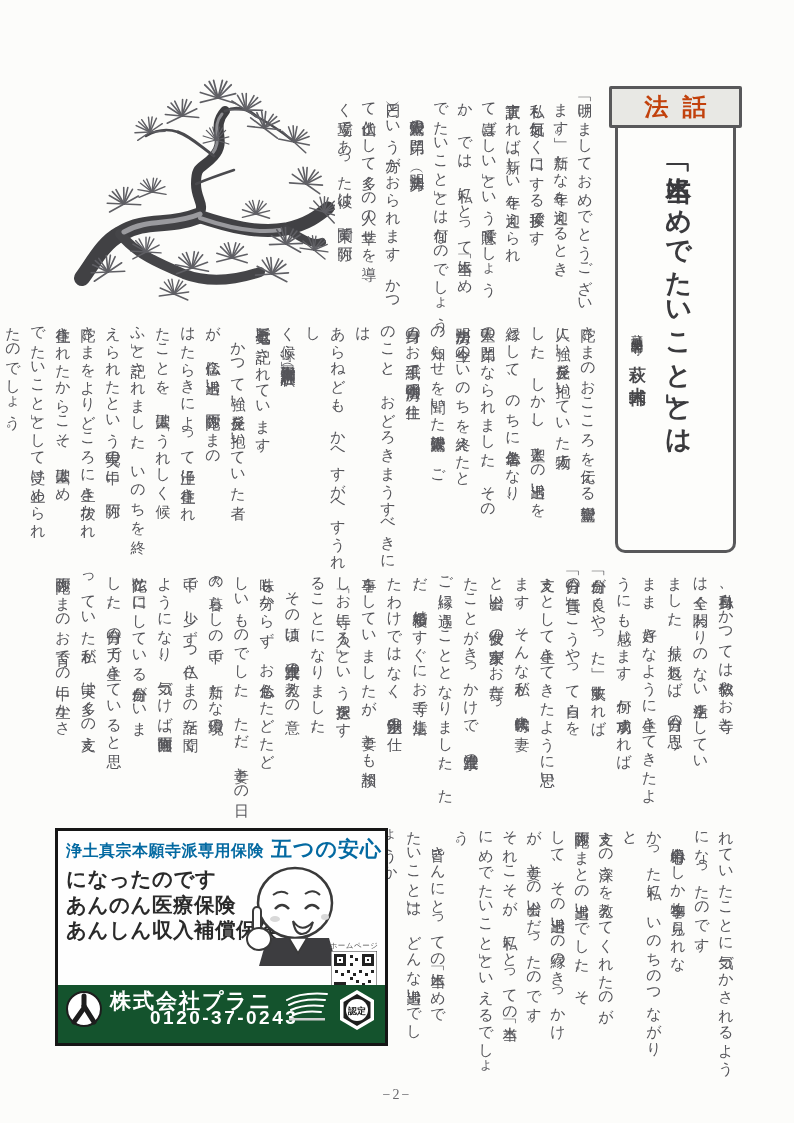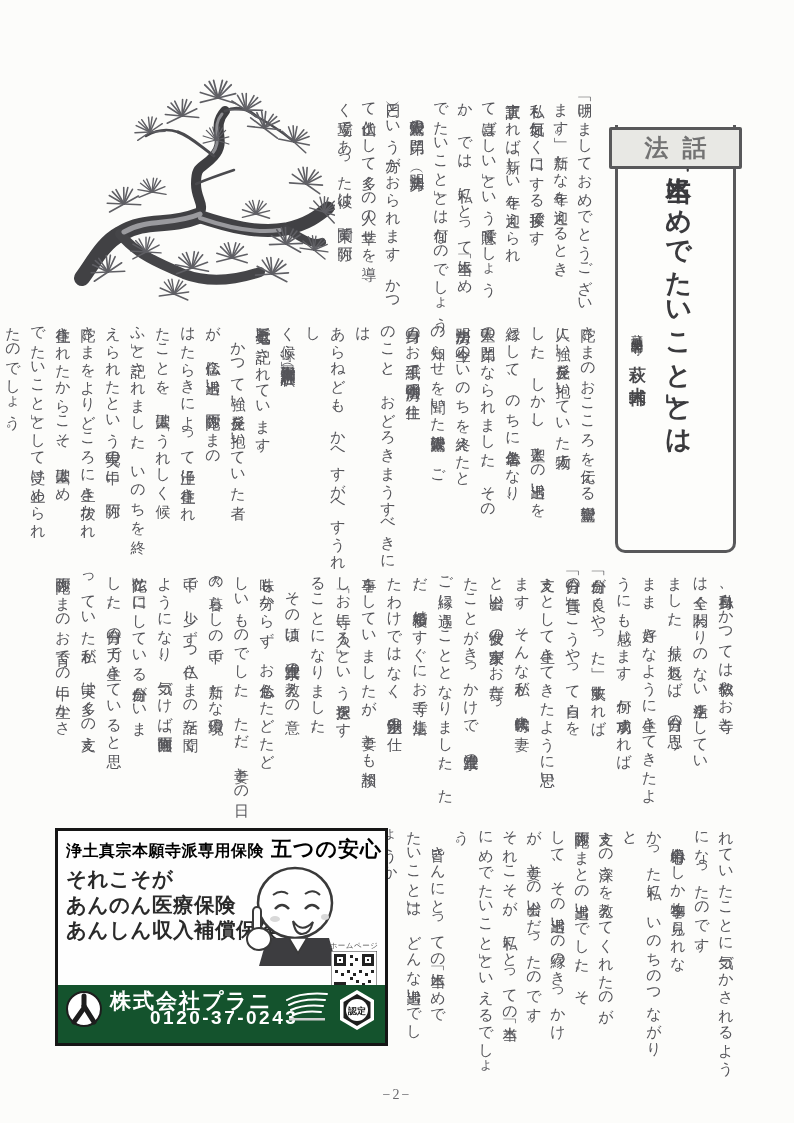--- a/index.html
+++ b/index.html
@@ -29,21 +29,21 @@
   #block4 { top:820px; right:56px;  height:262px; width:338px; }
   #block4 > div { line-height:24px; }
 
   
   .title-box { position:absolute; top:86px; right:52px; width:133px; height:467px; }
   .hawa-header {
     position:absolute; top:0; left:0; right:0; height:42px; box-sizing:border-box;
     background:#e8e8e4; border:3px solid #58585a; border-radius:2px;
     display:flex; align-items:center; justify-content:center;
     font-family:"Liberation Sans","DejaVu Sans",sans-serif; font-weight:bold;
-    font-size:24px; letter-spacing:14px; text-indent:14px; color:#737373; z-index:2;margin-top:41px;
+    font-size:24px; letter-spacing:14px; text-indent:14px; color:#c2410c; z-index:2;
   }
   .title-body {
     position:absolute; top:39px; left:6px; right:6px; bottom:0;
     border:3px solid #58585a; border-top:none; border-radius:0 0 10px 10px;
     background:#fdfdfb;
   }
   .title-text {
     position:absolute; top:30px; left:44px;
     writing-mode:vertical-rl; text-orientation:mixed;
     font-family:"Liberation Sans","DejaVu Sans",sans-serif; font-weight:bold;
@@ -58,21 +58,21 @@
 
   
   .pine { position:absolute; left:50px; top:66px; }
 
   
   .ad-box {
     position:absolute; left:55px; top:828px; width:333px; height:218px;
     box-sizing:border-box; border:3px solid #161616; background:#fefefe;
     font-family:"Liberation Sans","DejaVu Sans",sans-serif;
   }
-  .ad-header { padding:4px 8px 0 8px; display:flex; align-items:baseline; gap:7px; color:#000000; white-space:nowrap; }
+  .ad-header { padding:4px 8px 0 8px; display:flex; align-items:baseline; gap:7px; color:#0369a1; white-space:nowrap; }
   .ad-header-small { font-size:16px; font-weight:bold; letter-spacing:0.5px; }
   .ad-header-large { font-size:21px; font-weight:bold; letter-spacing:1px; }
   .ad-products { padding:3px 8px 0 8px; font-weight:bold; font-size:20.5px; line-height:25.5px; color:#2a2a2a; letter-spacing:0.5px; white-space:nowrap; }
   .ad-monk { position:absolute; right:44px; top:32px; }
   .ad-qr { position:absolute; right:6px; top:94px; width:50px; text-align:center;margin-top:16px; }
   .ad-qr-label { font-size:7.5px; color:#555; letter-spacing:0.5px; }
   .ad-band {
     position:absolute; left:0; right:0; bottom:0; height:58px;
     background:#14532d; color:#fff; overflow:hidden;
   }
@@ -238,21 +238,21 @@
       <div>たいこと」は、どんな出遇いでし</div>
       <div>ょうか。</div>
     </div>
 
   <div class="ad-box">
     <div class="ad-header">
       <span class="ad-header-small">浄土真宗本願寺派専用保険</span>
       <span class="ad-header-large">五つの安心</span>
     </div>
     <div class="ad-products">
-        <div>それこそが</div>
+        <div>になったのです</div>
         <div>あんのん医療保険</div>
         <div>あんしん収入補償保険</div>
       </div>
 
     <svg class="ad-monk" width="104" height="104" viewBox="0 0 104 104">
       <ellipse cx="58" cy="40" rx="37" ry="35" fill="#fff" stroke="#3a3a3a" stroke-width="2.5"></ellipse>
       <path d="M36 32 q8 -6 15 -1" fill="none" stroke="#3a3a3a" stroke-width="2"></path>
       <path d="M68 31 q8 -6 15 1" fill="none" stroke="#3a3a3a" stroke-width="2"></path>
       <path d="M38 46 q7 -8 14 0" fill="none" stroke="#3a3a3a" stroke-width="2.5"></path>
       <path d="M68 46 q7 -8 14 0" fill="none" stroke="#3a3a3a" stroke-width="2.5"></path>

